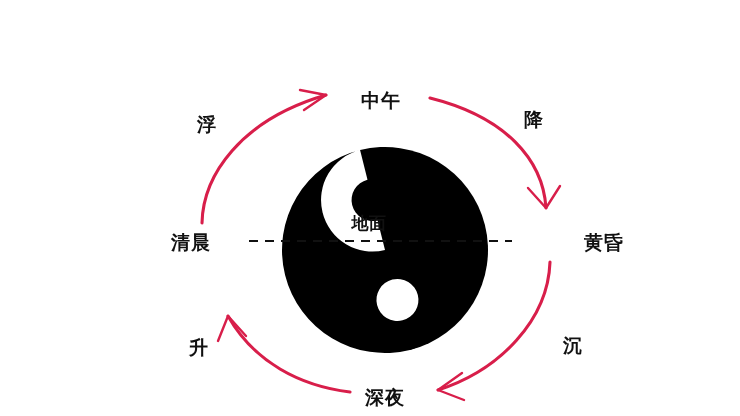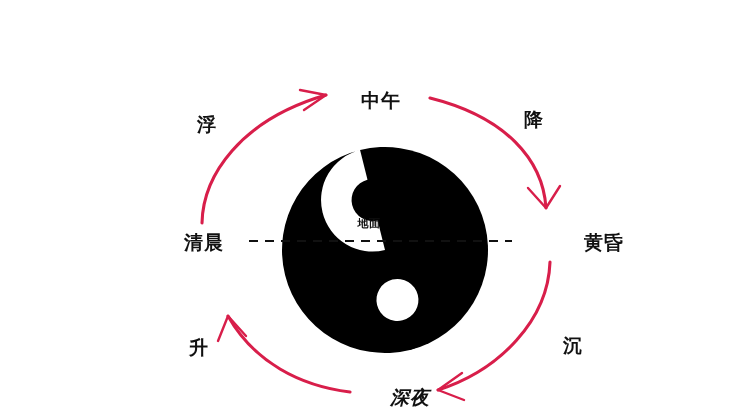--- a/index.html
+++ b/index.html
@@ -28,21 +28,21 @@
     font-family: "DejaVu Serif", "Liberation Serif", serif;
     font-weight: 700;
     white-space: nowrap;
     transform: translate(-50%, -50%);
     letter-spacing: 1px;
     line-height: 1;
     user-select: none;
   }
   .label-cardinal { font-size: 19px; }
   .label-phase    { font-size: 19px; }
-  .label-ground   { font-size: 11px; letter-spacing: 0.5px; }
+  .label-ground   { font-size: 17px; letter-spacing: 0.5px; }
 </style>
 </head>
 <body>
 
 <div id="stage">
 
   <svg class="layer" viewBox="0 0 740 416" width="740" height="416" aria-hidden="true">
     <defs>
       <clipPath id="taijiClip">
         <circle cx="385" cy="250" r="103"></circle>
@@ -85,22 +85,22 @@
 
       <g>
         <path d="M 550 262 C 548 320 500 370 438 390"></path>
         <path d="M 438 390 L 462 373 M 438 390 L 464 400" stroke-width="2.4"></path>
       </g>
     </g>
   </svg>
 
   <div class="label label-cardinal" style="left:381px; top:100px;">中午</div>
   <div class="label label-cardinal" style="left:604px; top:242px;">黄昏</div>
-  <div class="label label-cardinal" style="left:410px; top:397px;font-style:italic;">深夜</div>
-  <div class="label label-cardinal" style="left:191px; top:242px;margin-left:13px;">清晨</div>
+  <div class="label label-cardinal" style="left:385px; top:397px;">深夜</div>
+  <div class="label label-cardinal" style="left:191px; top:242px;">清晨</div>
 
   <div class="label label-phase" style="left:207px; top:124px;">浮</div>
   <div class="label label-phase" style="left:534px; top:119px;">降</div>
   <div class="label label-phase" style="left:573px; top:345px;">沉</div>
   <div class="label label-phase" style="left:199px; top:347px;">升</div>
 
   <div class="label label-ground" style="left:369px; top:223px;">地面</div>
 
 </div>
 

